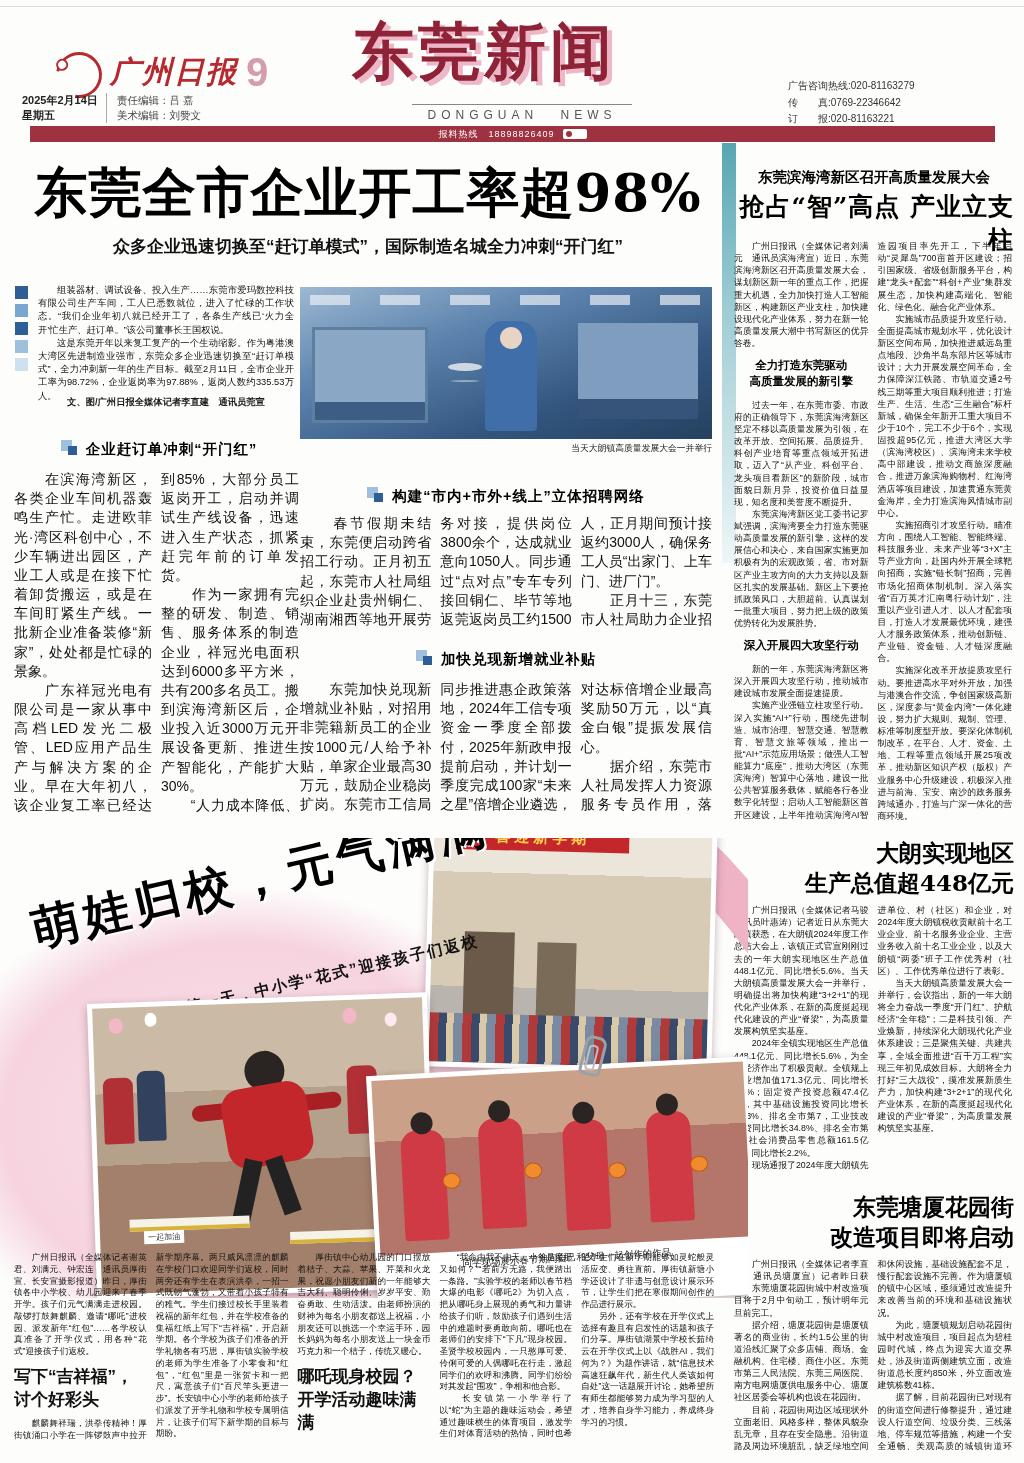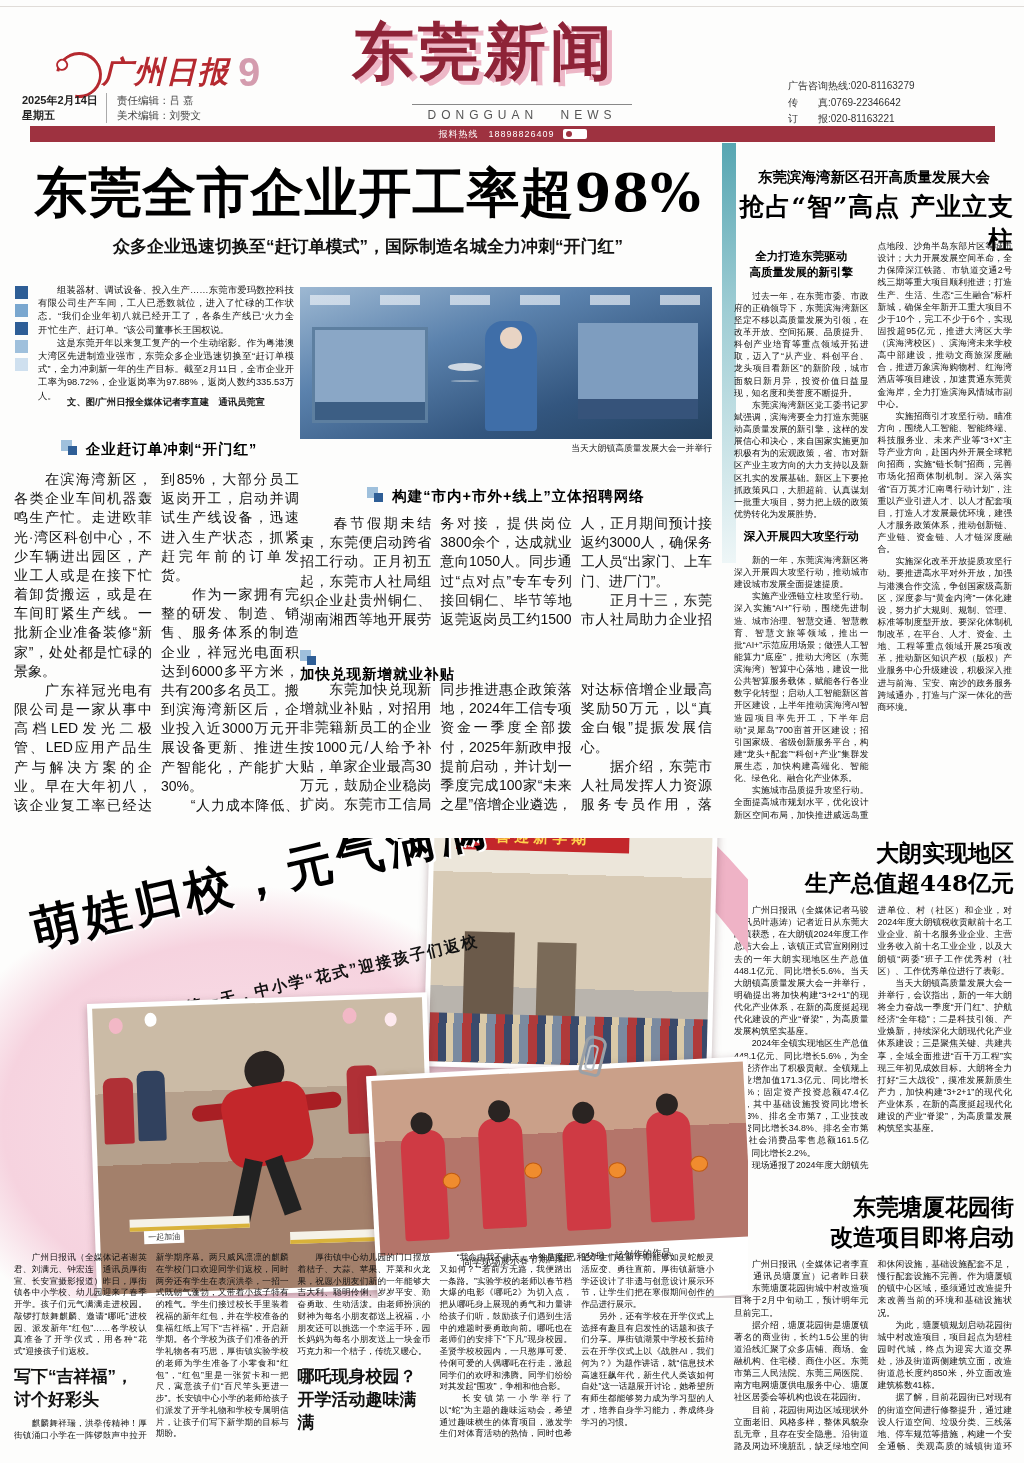--- a/index.html
+++ b/index.html
@@ -6,21 +6,21 @@
   body{width:1024px;height:1463px;background:#fdfdfc;position:relative;overflow:hidden;
        font-family:"Liberation Sans","DejaVu Sans",sans-serif;color:#1a1a1a;}
   .abs{position:absolute;}
   .pre{white-space:pre-line;}
   .just{text-align:justify;text-justify:inter-ideograph;}
   
   .toprule{left:0;top:6px;width:1024px;height:1px;background:#e0dcd8;}
   .brand{left:56px;top:52px;display:flex;align-items:flex-start;}
   .swoosh{width:40px;height:40px;border:3px solid #b5292f;border-radius:50%;border-left-color:transparent;transform:rotate(-35deg);position:relative;}
   .swoosh::after{content:"";position:absolute;left:6px;top:-4px;width:8px;height:8px;border-radius:50%;background:#fff;border:2px solid #b5292f;}
-  .brandtext{font-family:"DejaVu Serif",serif;font-style:italic;font-weight:bold;color:#b5292f;font-size:30px;letter-spacing:2px;line-height:40px;}
+  .brandtext{font-family:"DejaVu Serif",serif;font-style:italic;font-weight:bold;color:#b5292f;font-size:30px;letter-spacing:2px;margin-left:8px;line-height:40px;}
   .pageno{color:#d49cae;font-size:40px;font-weight:900;margin-left:8px;line-height:40px;}
   .dateblock{left:22px;top:93px;font-size:11px;font-weight:bold;color:#222;line-height:1.35;}
   .editors{left:106px;top:93px;border-left:1px solid #aaa;padding-left:10px;font-size:10.5px;color:#444;line-height:1.45;}
   .masthead{left:352px;top:12px;width:340px;text-align:left;font-family:"DejaVu Serif",serif;
             font-size:62px;font-weight:900;color:#8e2337;letter-spacing:4px;line-height:1.3;
             text-shadow:5px 4px 0 #edb7c7;}
   .mast-en{left:412px;top:104px;width:220px;text-align:center;border-top:1px solid #888;padding-top:3px;
            font-size:12px;color:#555;letter-spacing:5px;word-spacing:14px;}
   .contacts{left:788px;top:78px;font-size:10px;color:#333;line-height:1.65;}
   .redbar{left:30px;top:126px;width:965px;height:16px;background:#9e3240;color:#fff;
@@ -43,21 +43,21 @@
   .worker{position:absolute;left:185px;top:34px;width:52px;height:110px;background:#3f6ea8;border-radius:18px 18px 4px 4px;}
   .worker::before{content:"";position:absolute;left:15px;top:6px;width:22px;height:22px;border-radius:50%;background:#e8d4c4;}
   .stool{position:absolute;left:148px;top:76px;width:34px;height:8px;border-radius:50%;background:#cfd8e2;box-shadow:0 14px 0 -3px #93a9c0;}
   .cap1{left:300px;top:443px;width:412px;text-align:right;font-size:8.8px;color:#222;}
   .subhead{display:flex;align-items:flex-start;justify-content:center;font-size:14.5px;font-weight:900;color:#000;letter-spacing:1px;}
   .bullet{position:relative;width:17px;height:15px;margin-right:8px;}
   .bullet .b1{position:absolute;left:0;top:0;width:11px;height:11px;background:#9fc0dc;}
   .bullet .b2{position:absolute;left:7px;top:6px;width:9px;height:9px;background:#2e5e96;}
   .sh1{left:20px;top:440px;width:278px;}
   .sh2{left:300px;top:487px;width:412px;}
-  .sh3{left:300px;top:650px;width:412px;flex-direction:column;}
+  .sh3{left:300px;top:650px;width:412px;}
   .colflow{column-gap:9px;column-fill:auto;overflow:hidden;font-size:14px;line-height:1.37;color:#111;}
   .colflow p{margin:0;}
   .cols2{column-count:2;}
   .cols3{column-count:3;}
   .cols5{column-count:5;}
   .block1{left:14px;top:470px;width:285px;height:362px;}
   .block2{left:300px;top:514px;width:412px;height:128px;}
   .block3{left:300px;top:680px;width:412px;height:152px;}
   
   .kicker{left:740px;top:168px;width:268px;text-align:center;font-size:14.5px;font-weight:bold;color:#000;}
@@ -216,20 +216,21 @@
 </div>
 <div class="abs colflow cols3 block3">
   <p class="pre just">　　东莞加快兑现新增就业补贴，对招用非莞籍新员工的企业按1000元/人给予补贴，单家企业最高30万元，鼓励企业稳岗扩岗。东莞市工信局同步推进惠企政策落地，2024年工信专项资金一季度全部拨付，2025年新政申报提前启动，并计划一季度完成100家“未来之星”倍增企业遴选，对达标倍增企业最高奖励50万元，以“真金白银”提振发展信心。
 　　据介绍，东莞市人社局发挥人力资源服务专员作用，落实“日调度、周报告”机制，每日通过电话、实地走访等形式掌握企业开工、员工返岗情况，分级分类跟踪服务，确保企业用工需求得到及时解决。东莞市工信局则深入实施“一企一策”，走访重点企业，制定稳增长方案，力争推动100强工业企业实现正向拉动。
 　　此外，东莞还通过举办产业链对接活动、主题沙龙等形式，推动智能移动终端、工业母机、机器人等重点产业创新发展，东莞计划一季度开展20场以上产业链对接活动，助力企业拓展市场、稳定经营。</p>
 </div>
 
 <div class="abs kicker">东莞滨海湾新区召开高质量发展大会</div>
 <div class="abs rheadline rh1">抢占“智”高点 产业立支柱</div>
 <div class="abs rbody bodyA">
+  <p class="pre just">　　广州日报讯（全媒体记者刘满元　通讯员滨海湾宣）近日，东莞滨海湾新区召开高质量发展大会，谋划新区新一年的重点工作，把握重大机遇，全力加快打造人工智能新区，构建新区产业支柱，加快建设现代化产业体系，努力在新一轮高质量发展大潮中书写新区的优异答卷。</p>
   <div class="rsubhead">全力打造东莞驱动
 高质量发展的新引擎</div>
   <p class="pre just">　　过去一年，在东莞市委、市政府的正确领导下，东莞滨海湾新区坚定不移以高质量发展为引领，在改革开放、空间拓展、品质提升、科创产业培育等重点领域开拓进取，迈入了“从产业、科创平台、龙头项目看新区”的新阶段，城市面貌日新月异，投资价值日益显现，知名度和美誉度不断提升。
 　　东莞滨海湾新区党工委书记罗斌强调，滨海湾要全力打造东莞驱动高质量发展的新引擎，这样的发展信心和决心，来自国家实施更加积极有为的宏观政策，省、市对新区产业主攻方向的大力支持以及新区扎实的发展基础。新区上下要抢抓政策风口，大胆超前、认真谋划一批重大项目，努力把上级的政策优势转化为发展胜势。</p>
   <div class="rsubhead">深入开展四大攻坚行动</div>
   <p class="pre just">　　新的一年，东莞滨海湾新区将深入开展四大攻坚行动，推动城市建设城市发展全面提速提质。
 　　实施产业强链立柱攻坚行动。深入实施“AI+”行动，围绕先进制造、城市治理、智慧交通、智慧教育、智慧文旅等领域，推出一批“AI+”示范应用场景；做强人工智能算力“底座”，推动大湾区（东莞滨海湾）智算中心落地，建设一批公共智算服务载体，赋能各行各业数字化转型；启动人工智能新区首开区建设，上半年推动滨海湾AI智造园项目率先开工，下半年启动“灵犀岛”700亩首开区建设；招引国家级、省级创新服务平台，构建“龙头+配套”“科创+产业”集群发展生态，加快构建高端化、智能化、绿色化、融合化产业体系。
 　　实施城市品质提升攻坚行动。全面提高城市规划水平，优化设计新区空间布局，加快推进威远岛重点地段、沙角半岛东部片区等城市设计；大力开展发展空间革命，全力保障深江铁路、市轨道交通2号线三期等重大项目顺利推进；打造生产、生活、生态“三生融合”标杆新城，确保全年新开工重大项目不少于10个，完工不少于6个，实现固投超95亿元，推进大湾区大学（滨海湾校区）、滨海湾未来学校高中部建设，推动文商旅深度融合，推进万象滨海购物村、红海湾酒店等项目建设，加速贯通东莞黄金海岸，全力打造滨海风情城市副中心。
 　　实施招商引才攻坚行动。瞄准方向，围绕人工智能、智能终端、科技服务业、未来产业等“3+X”主导产业方向，赴国内外开展全球靶向招商，实施“链长制”招商，完善市场化招商体制机制。深入落实省“百万英才汇南粤行动计划”，注重以产业引进人才、以人才配套项目，打造人才发展最优环境，建强人才服务政策体系，推动创新链、产业链、资金链、人才链深度融合。
 　　实施深化改革开放提质攻坚行动。要推进高水平对外开放，加强与港澳合作交流，争创国家级高新区，深度参与“黄金内湾”一体化建设，努力扩大规则、规制、管理、标准等制度型开放。要深化体制机制改革，在平台、人才、资金、土地、工程等重点领域开展25项改革，推动新区知识产权（版权）产业服务中心升级建设，积极深入推进与前海、宝安、南沙的政务服务跨域通办，打造与广深一体化的营商环境。</p>

